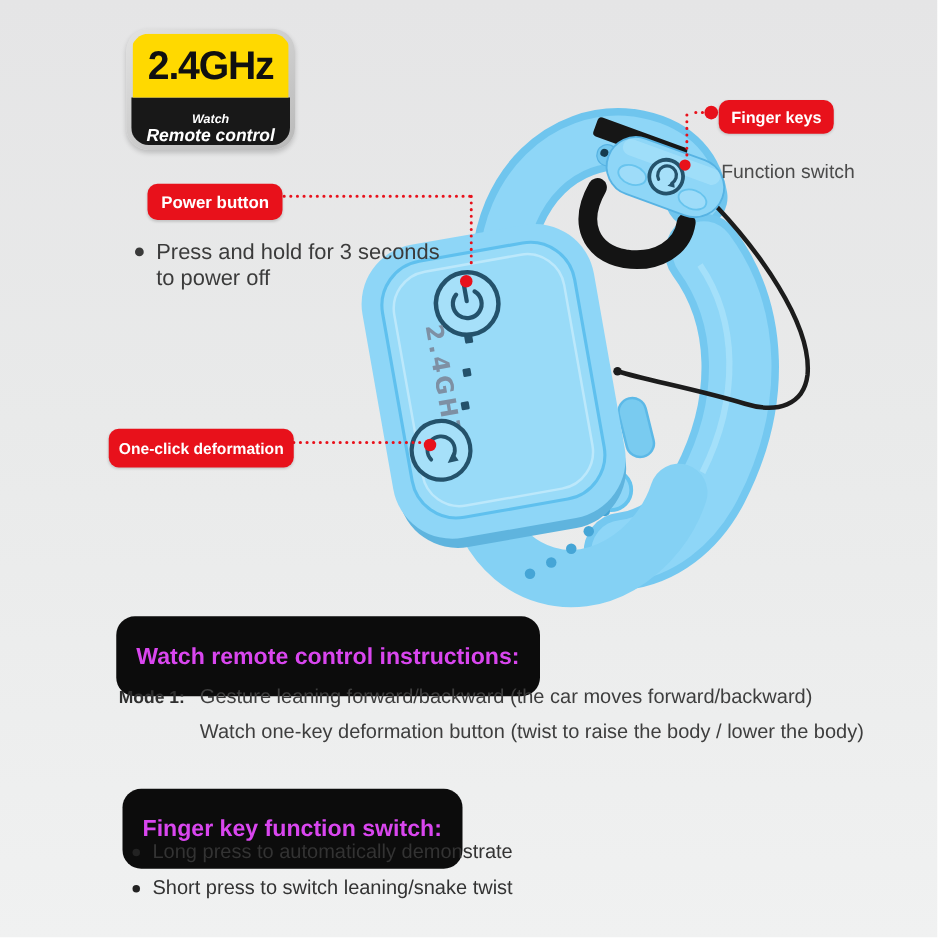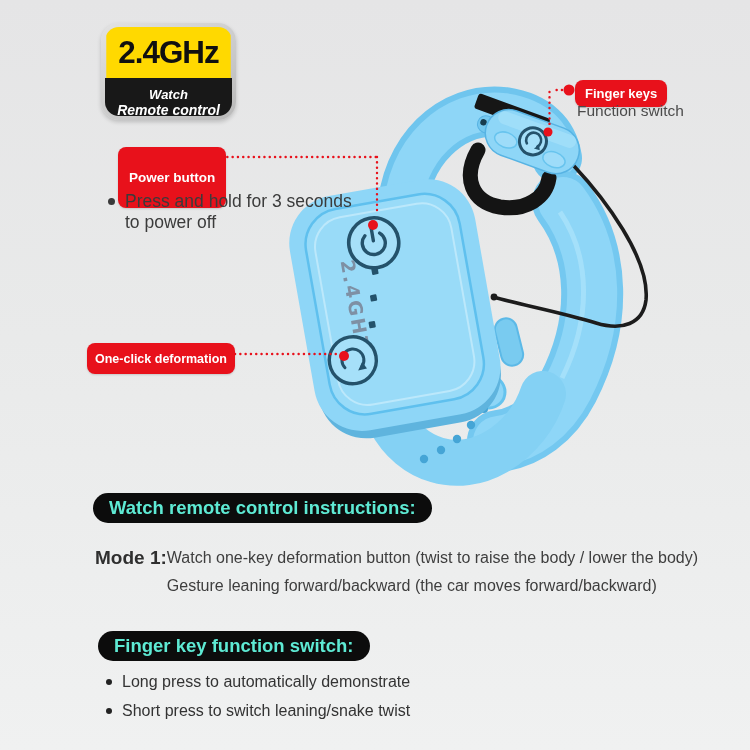--- a/index.html
+++ b/index.html
@@ -14,48 +14,48 @@
   .badge{
     left:101px;top:23px;width:135px;height:97px;border-radius:18px;
     background:linear-gradient(150deg,#e2e2e2,#b9b9b9);
     padding:4px;box-sizing:border-box;box-shadow:0 2px 4px rgba(0,0,0,.18);
   }
   .badge-inner{width:100%;height:100%;border-radius:14px;overflow:hidden;display:flex;flex-direction:column;}
   .badge-top{flex:1;background:#ffd900;display:flex;align-items:center;justify-content:center;
     font-size:32px;font-weight:bold;color:#101010;letter-spacing:-1px;transform:scaleX(.98);}
   .badge-bottom{height:38px;background:#181818;color:#fff;display:flex;flex-direction:column;
     align-items:center;justify-content:center;font-style:italic;font-weight:bold;line-height:1.12;}
-  .badge-bottom .l1{font-size:13px;margin-top:13px;}
+  .badge-bottom .l1{font-size:10px;margin-top:13px;}
   .badge-bottom .l2{font-size:14px;text-align:center;}
 
   
   .pill{
     background:#e8111b;color:#fff;border-radius:8px;display:flex;align-items:center;justify-content:center;
     font-weight:600;box-shadow:0 1px 2px rgba(0,0,0,.15);white-space:nowrap;
   }
-  .pill-power{left:118px;top:147px;height:29px;padding:16px 11px;font-size:13.5px;}
+  .pill-power{left:118px;top:147px;height:29px;padding:0 11px;font-size:13.5px;}
   .pill-deform{left:87px;top:343px;height:31px;padding:0 8px;font-size:12.5px;}
   .pill-finger{left:575px;top:80px;height:27px;padding:0 10px;font-size:13px;}
-  .fn-switch{left:577px;top:102px;font-size:15.5px;color:#4b4b4b;}
+  .fn-switch{left:577px;top:129px;font-size:15.5px;color:#4b4b4b;}
 
   
   .power-list{left:108px;top:191px;width:262px;}
   .power-list .li{display:flex;margin-bottom:10px;}
   .dot{flex:0 0 auto;width:7px;height:7px;border-radius:50%;background:#3a3a3a;margin:7px 10px 0 0;}
   .power-list .txt{font-size:17.5px;color:#3b3b3b;line-height:1.18;}
 
   
-  .banner{background:#0c0c0c;color:#5eead4;font-weight:bold;font-size:18.5px;line-height:30px;
-    padding:0 16px;border-radius:15px;white-space:nowrap;}
+  .banner{background:#0c0c0c;color:#d946ef;font-weight:bold;font-size:18.5px;line-height:30px;
+    padding:17px 16px;border-radius:15px;white-space:nowrap;}
   .banner1{left:93px;top:493px;}
   .banner2{left:98px;top:631px;}
 
   
   .mode{left:95px;top:544px;display:flex;width:640px;}
-  .mode-label{font-weight:bold;font-size:19px;color:#2f2f2f;white-space:nowrap;line-height:27.5px;}
+  .mode-label{font-weight:bold;font-size:14px;color:#2f2f2f;margin-right:12px;white-space:nowrap;line-height:27.5px;}
   .mode-lines div{font-size:16px;color:#3e3e3e;line-height:27.5px;white-space:nowrap;}
 
   
   .flist{left:106px;top:672px;width:580px;}
   .flist .li{display:flex;margin-bottom:10px;}
   .flist .dot{width:6px;height:6px;margin-top:7px;background:#222;}
   .flist .txt{font-size:16px;color:#333;line-height:1.2;white-space:nowrap;}
 
   svg{display:block;}
 </style>
@@ -184,22 +184,22 @@
     <div class="li">
       <span class="dot"></span>
       <span class="txt">Press and hold for 3 seconds to power off</span>
     </div>
   </div>
 
   <div class="abs banner banner1">Watch remote control instructions:</div>
   <div class="abs mode">
     <div class="mode-label">Mode 1:</div>
     <div class="mode-lines">
+      <div>Gesture leaning forward/backward (the car moves forward/backward)</div>
       <div>Watch one-key deformation button (twist to raise the body / lower the body)</div>
-      <div>Gesture leaning forward/backward (the car moves forward/backward)</div>
     </div>
   </div>
 
   <div class="abs banner banner2">Finger key function switch:</div>
   <div class="abs flist">
     <div class="li">
       <span class="dot"></span>
       <span class="txt">Long press to automatically demonstrate</span>
     </div>
     <div class="li">

